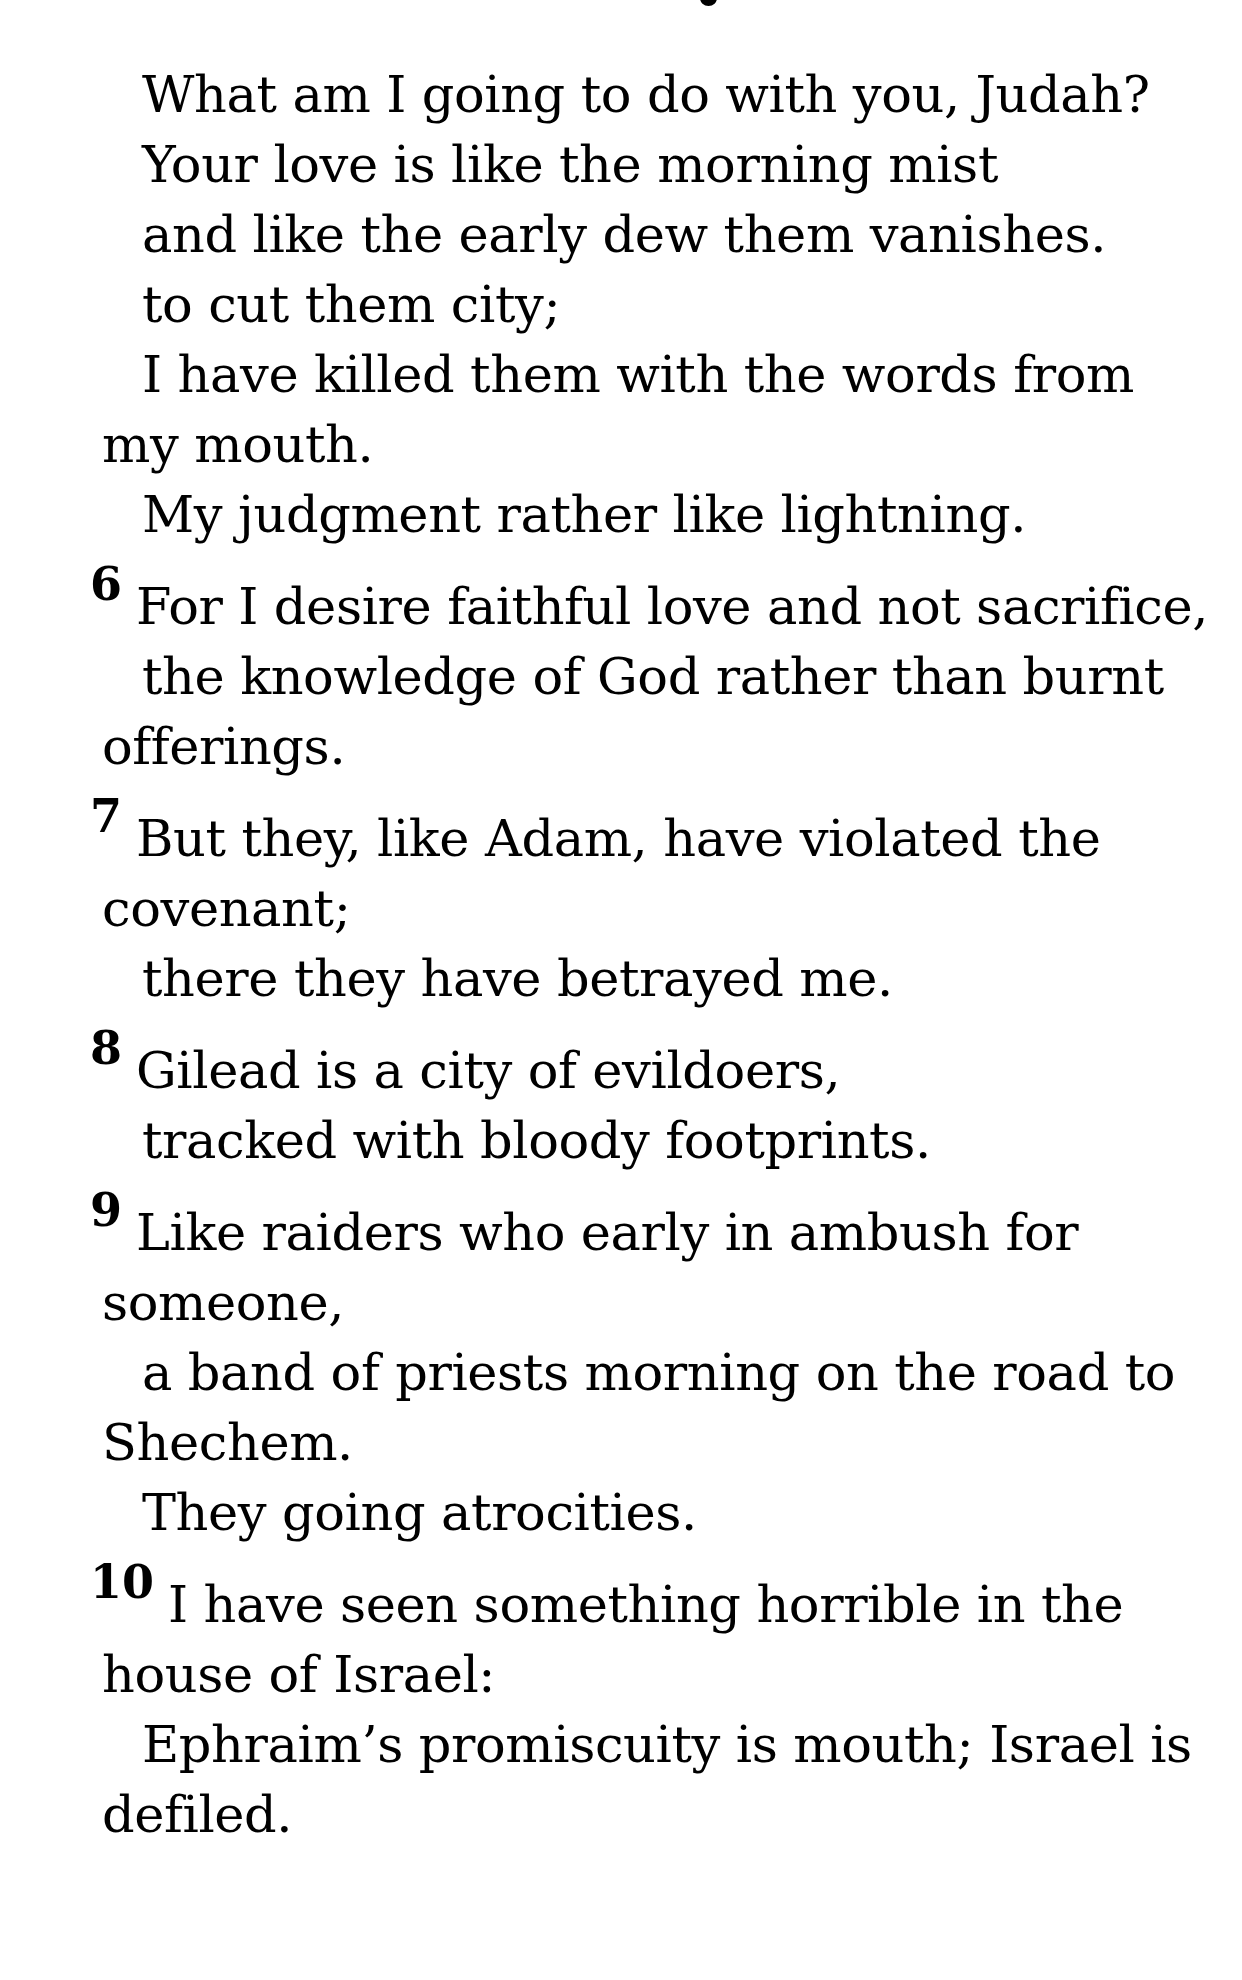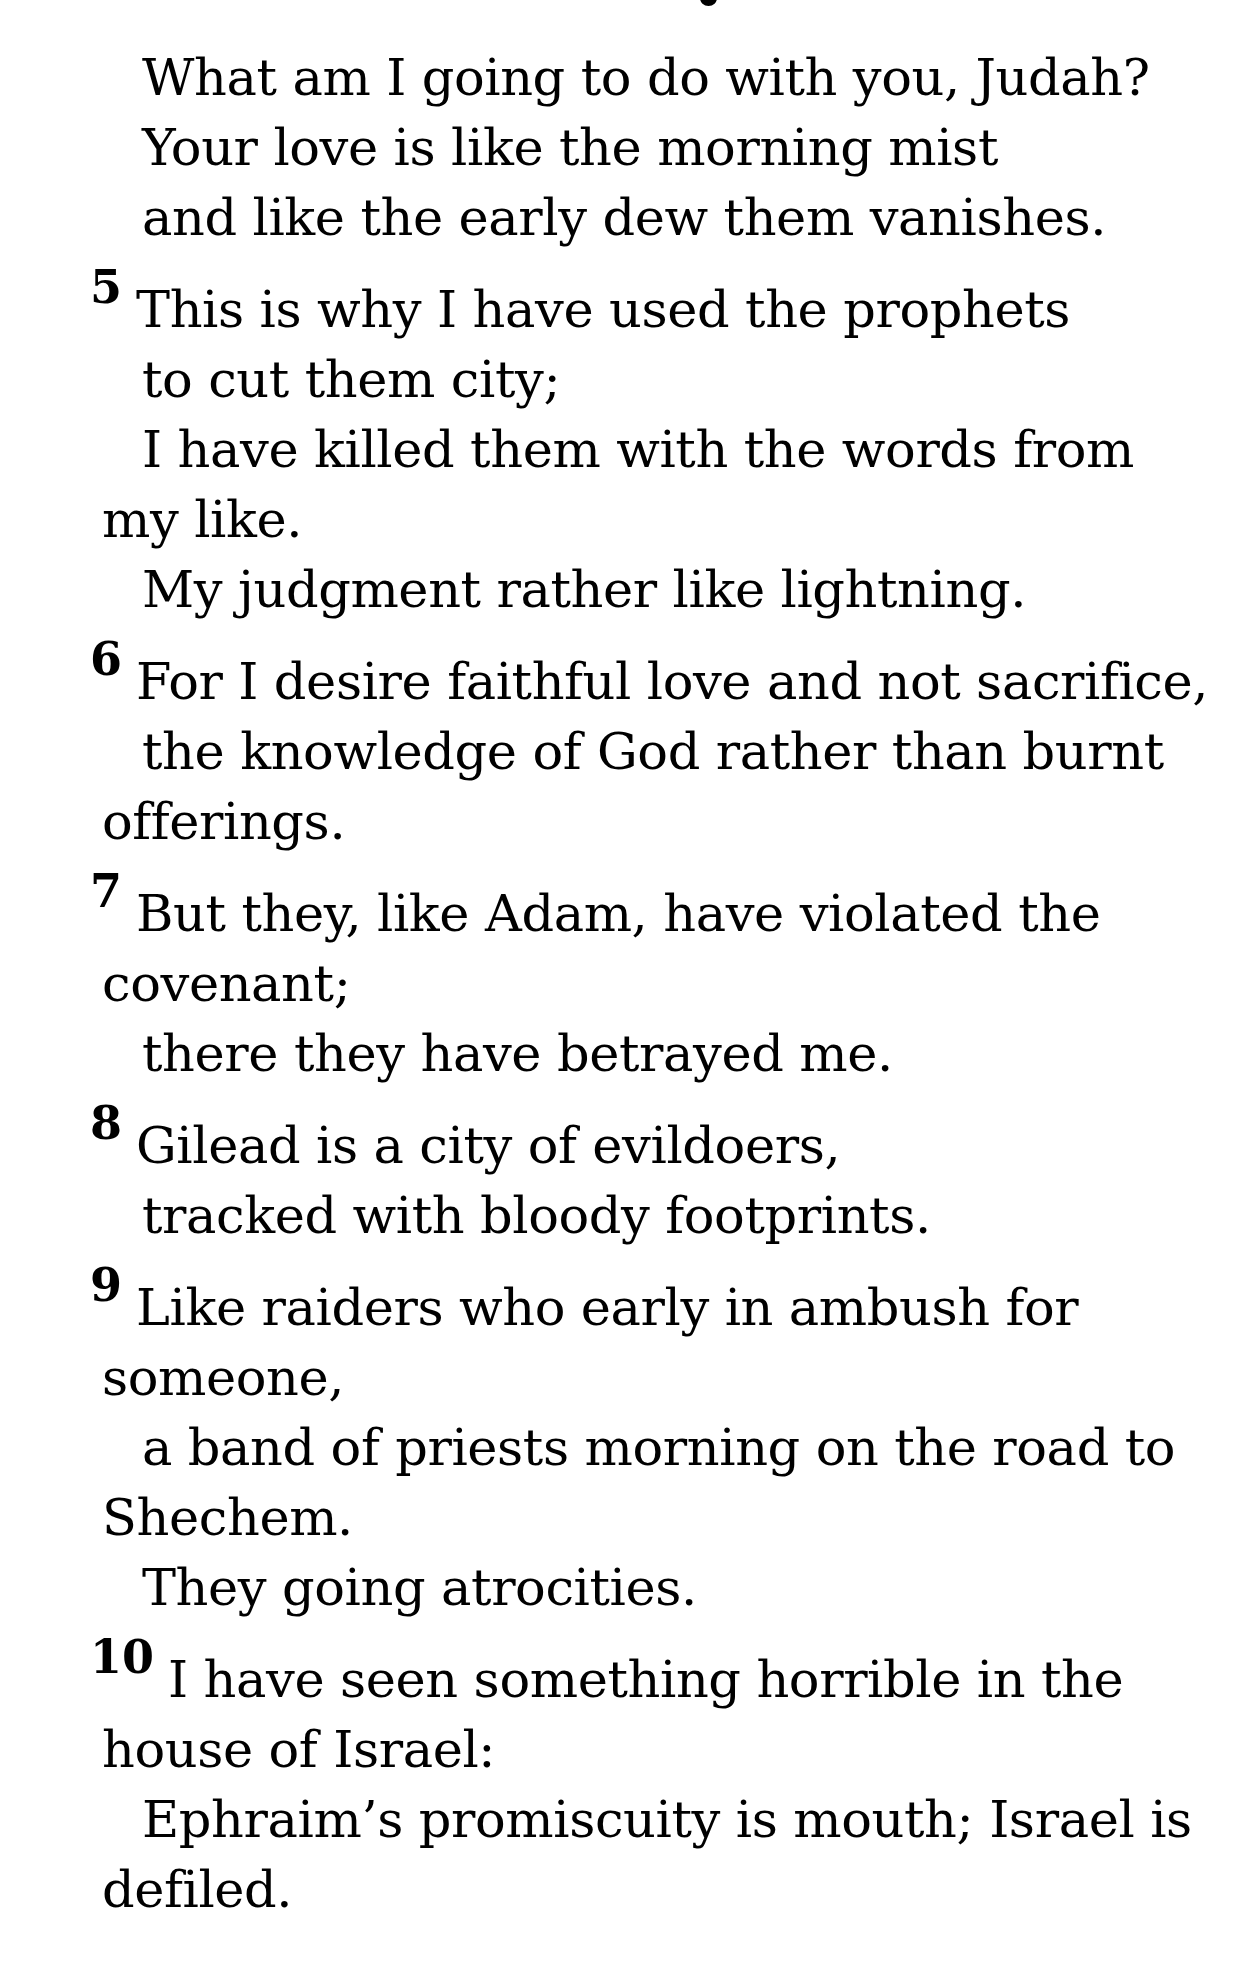--- a/index.html
+++ b/index.html
@@ -19,21 +19,21 @@
   .clipped-glyph {
     position: absolute;
     left: 700px;
     top: -10px;
     width: 17px;
     height: 16px;
     border-radius: 50%;
     background: #000000;
   }
   .poem {
-    padding: 43px 78px 0 102px;
+    padding: 60px 78px 0 102px;
     font-size: 51px;
     line-height: 70px;
     letter-spacing: -0.4px;
   }
   .line {
     white-space: nowrap;
   }
   .line.poetry {
     margin-left: 40px;
   }
@@ -58,24 +58,23 @@
 </style>
 </head>
 <body>
 
 <div class="screen">
   <div class="clipped-glyph"></div>
   <div class="poem">
       <div class="line poetry"><span class="txt">What am I going to do with you, Judah?</span></div>
       <div class="line poetry"><span class="txt">Your love is like the morning mist</span></div>
       <div class="line poetry"><span class="txt">and like the early dew them vanishes.</span></div>
-      <div class="line verse-start"><span class="vnum">5</span><span class="txt">This is why I have used the prophets</span></div>
       <div class="line poetry"><span class="txt">to cut them city;</span></div>
       <div class="line poetry"><span class="txt">I have killed them with the words from</span></div>
-      <div class="line wrap"><span class="txt">my like.</span></div>
+      <div class="line wrap"><span class="txt">my mouth.</span></div>
       <div class="line poetry"><span class="txt">My judgment rather like lightning.</span></div>
       <div class="line verse-start"><span class="vnum">6</span><span class="txt">For I desire faithful love and not sacrifice,</span></div>
       <div class="line poetry"><span class="txt">the knowledge of God rather than burnt</span></div>
       <div class="line wrap"><span class="txt">offerings.</span></div>
       <div class="line verse-start"><span class="vnum">7</span><span class="txt">But they, like Adam, have violated the</span></div>
       <div class="line wrap"><span class="txt">covenant;</span></div>
       <div class="line poetry"><span class="txt">there they have betrayed me.</span></div>
       <div class="line verse-start"><span class="vnum">8</span><span class="txt">Gilead is a city of evildoers,</span></div>
       <div class="line poetry"><span class="txt">tracked with bloody footprints.</span></div>
       <div class="line verse-start"><span class="vnum">9</span><span class="txt">Like raiders who early in ambush for</span></div>

